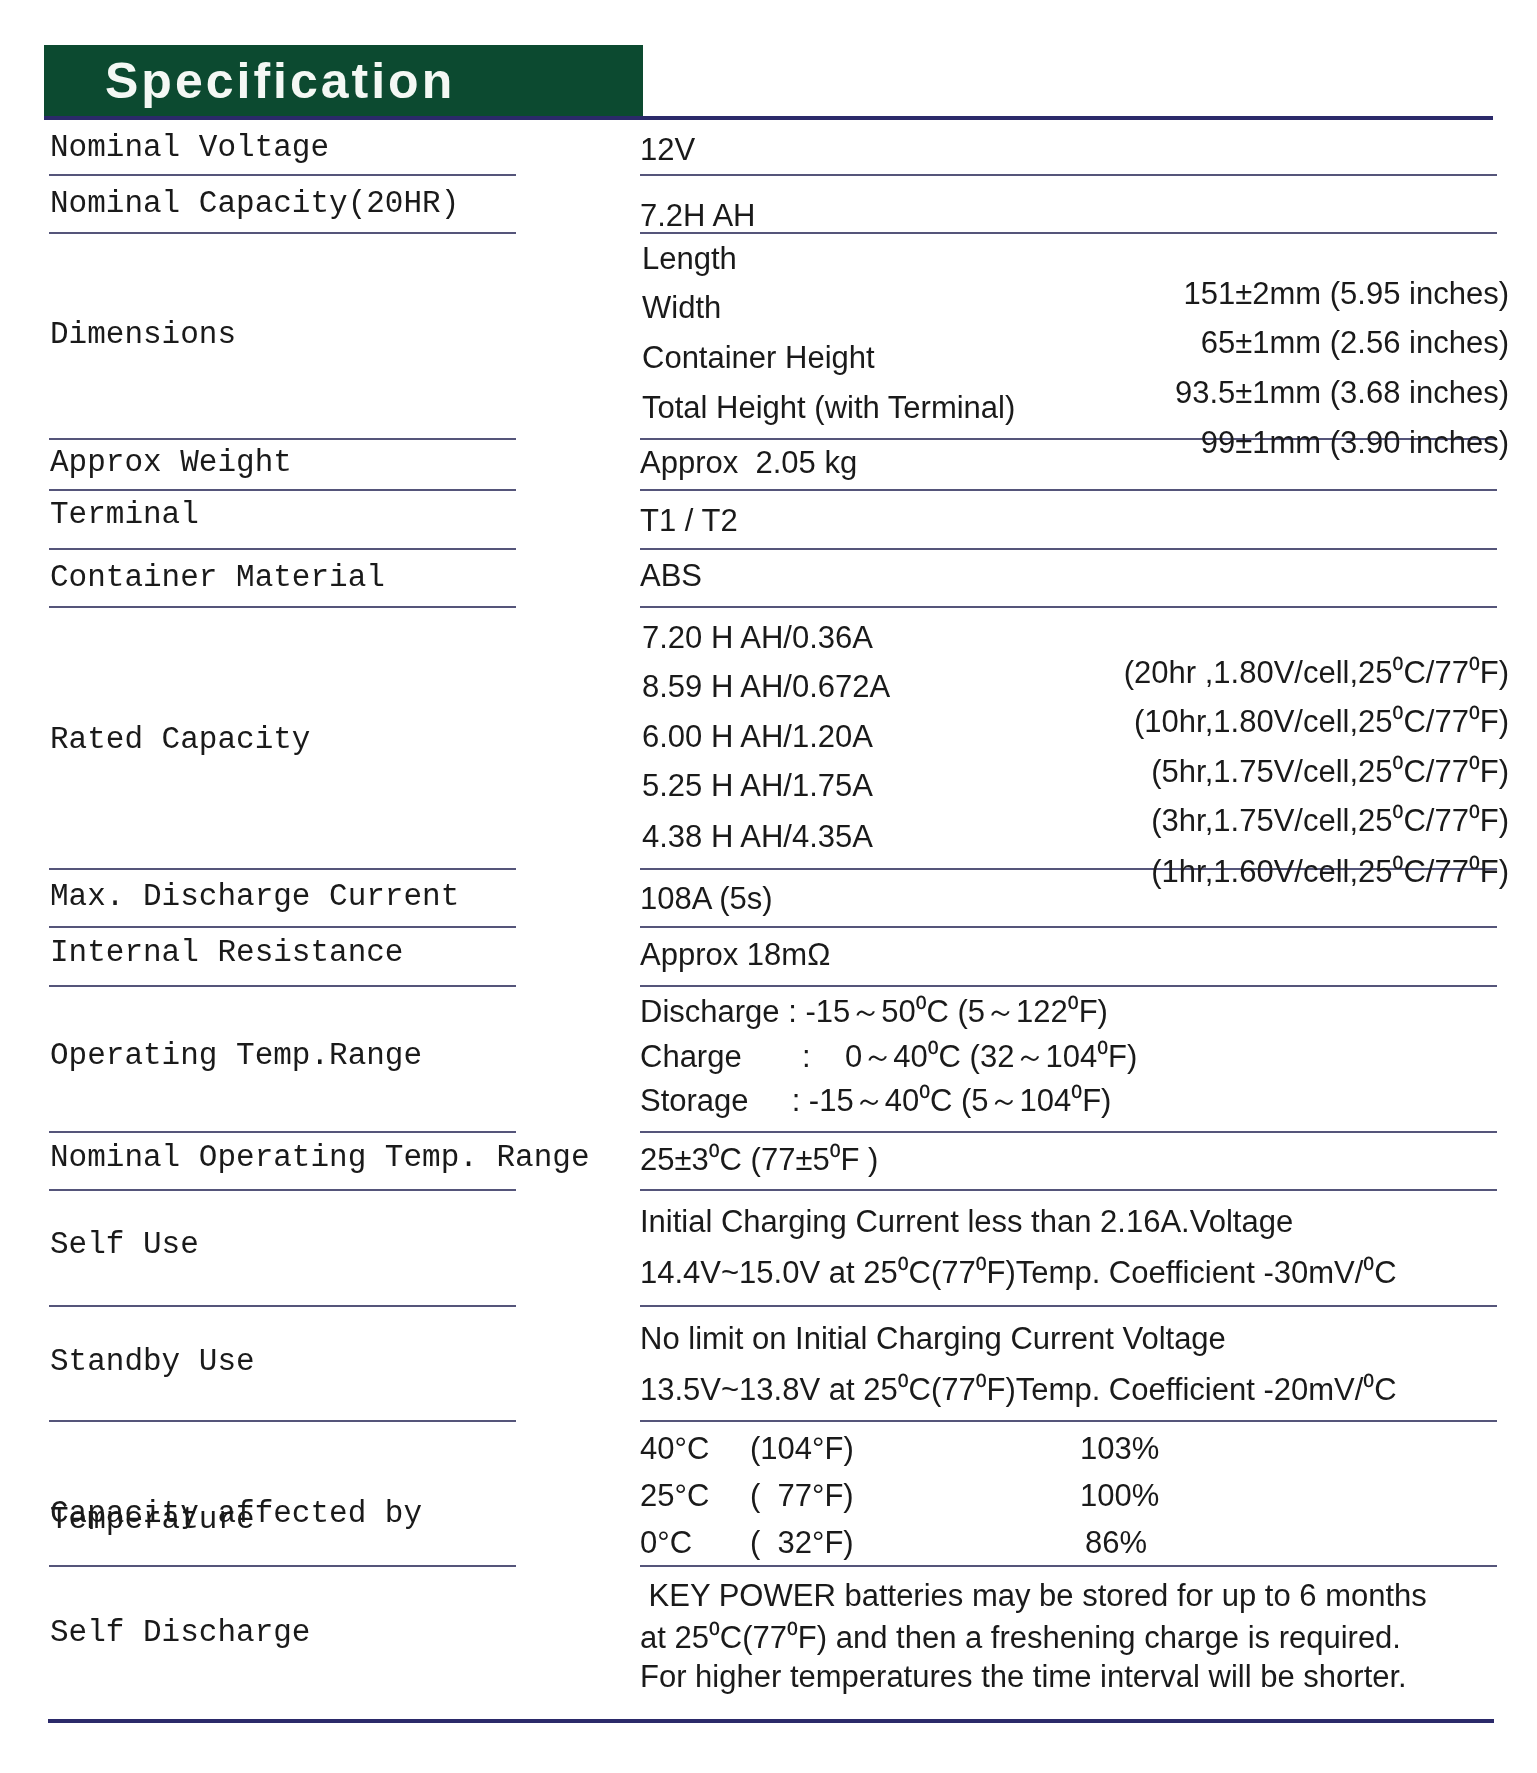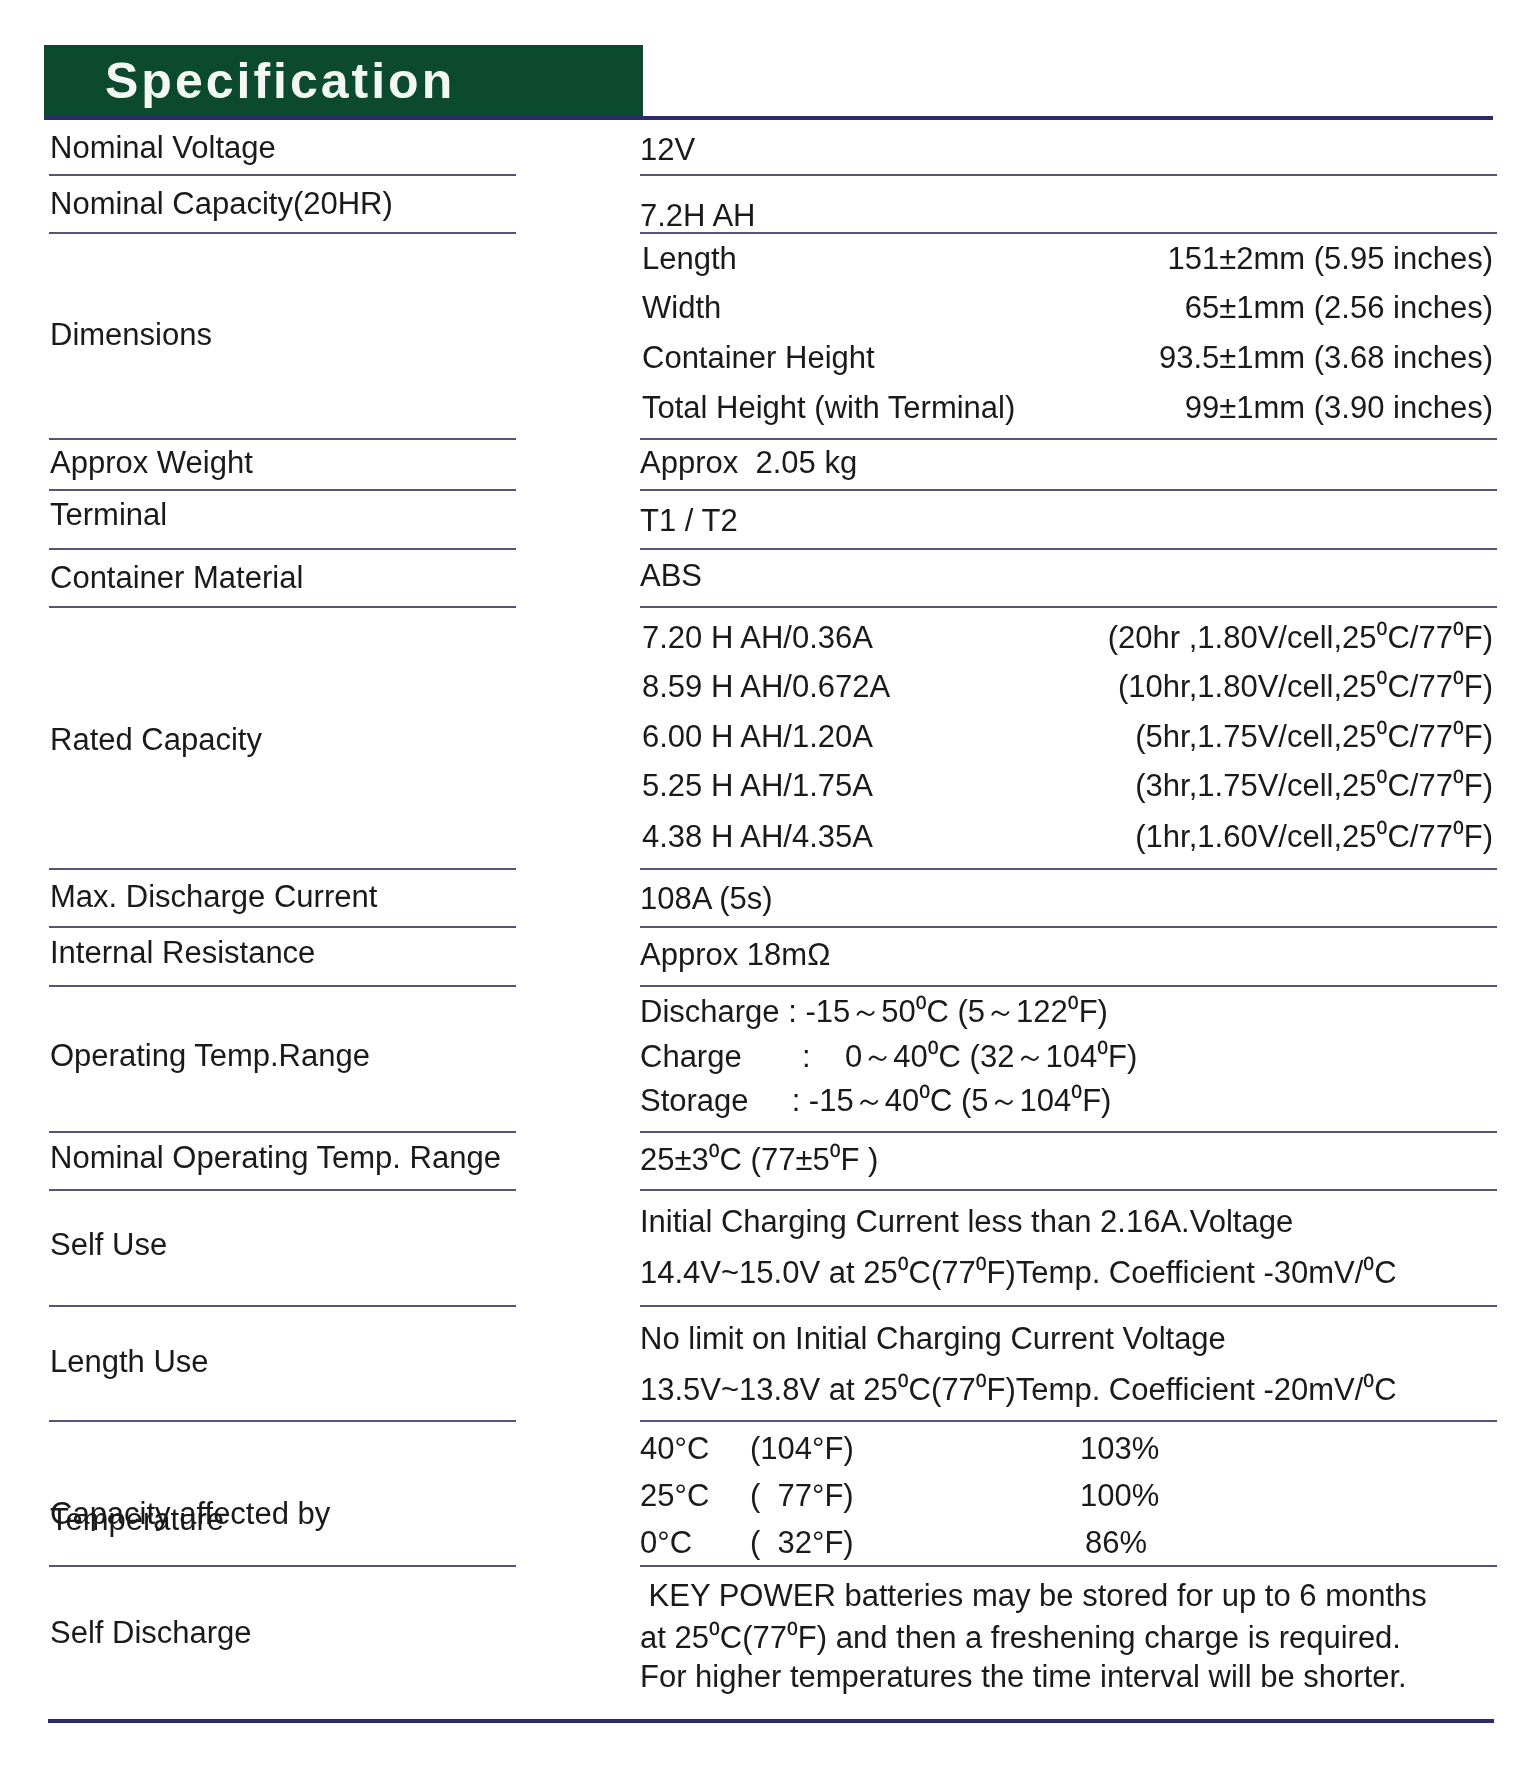--- a/index.html
+++ b/index.html
@@ -7,24 +7,24 @@
          font-family:"Liberation Sans", sans-serif; color:#1a1a1a; }
   .abs { position:absolute; }
   .header-box { left:44px; top:45px; width:599px; height:73px; background:#0c4a30; }
   .header-title { position:absolute; left:61px; top:6px; font-size:50px; font-weight:bold;
                   color:#f4f8f4; letter-spacing:3px; line-height:60px; }
   .navy-line { left:44px; top:116px; width:1449px; height:4px; background:#2b2a6a; }
   .bottom-line { left:48px; top:1719px; width:1446px; height:4px; background:#2b2a6a; }
   .sep-l { position:absolute; left:49px; width:467px; height:2px; background:#55557a; }
   .sep-r { position:absolute; left:640px; width:857px; height:2px; background:#55557a; }
   .txt { position:absolute; font-size:31px; line-height:36px; white-space:pre; transform:translateY(-50%); }
-  .lab { left:50px; }
+  .lab { left:50px;font-family:Liberation Mono, monospace; }
   .val { left:640px; }
   .val2 { left:642px; }
-  .rt { right:44px; text-align:left; }
+  .rt { right:28px; text-align:left;margin-top:35px; }
   .capval { position:absolute; left:1080px; font-size:31px; line-height:36px; transform:translateY(-50%); }
 </style>
 </head>
 <body>
 
 <div class="abs header-box">
   <div class="header-title">Specification</div>
 </div>
 <div class="abs navy-line"></div>
 
@@ -108,21 +108,21 @@
 <div class="txt val" style="top:1057px">Charge       :    0～40⁰C (32～104⁰F)</div>
 <div class="txt val" style="top:1101px">Storage     : -15～40⁰C (5～104⁰F)</div>
 
 <div class="txt lab" style="top:1158px">Nominal Operating Temp. Range</div>
 <div class="txt val" style="top:1160px">25±3⁰C (77±5⁰F )</div>
 
 <div class="txt lab" style="top:1245px">Self Use</div>
 <div class="txt val" style="top:1222px">Initial Charging Current less than 2.16A.Voltage</div>
 <div class="txt val" style="top:1273px">14.4V~15.0V at 25⁰C(77⁰F)Temp. Coefficient -30mV/⁰C</div>
 
-<div class="txt lab" style="top:1362px">Length Use</div>
+<div class="txt lab" style="top:1362px">Standby Use</div>
 <div class="txt val" style="top:1339px">No limit on Initial Charging Current Voltage</div>
 <div class="txt val" style="top:1390px">13.5V~13.8V at 25⁰C(77⁰F)Temp. Coefficient -20mV/⁰C</div>
 
 <div class="txt lab" style="top:1514px">Capacity affected by</div>
 <div class="txt lab" style="top:1520px">Temperature</div>
 
 <div class="txt val" style="top:1449px">40°C</div>
 <div class="txt" style="top:1449px; left:750px">(104°F)</div>
 <div class="capval" style="top:1449px">103%</div>
 

